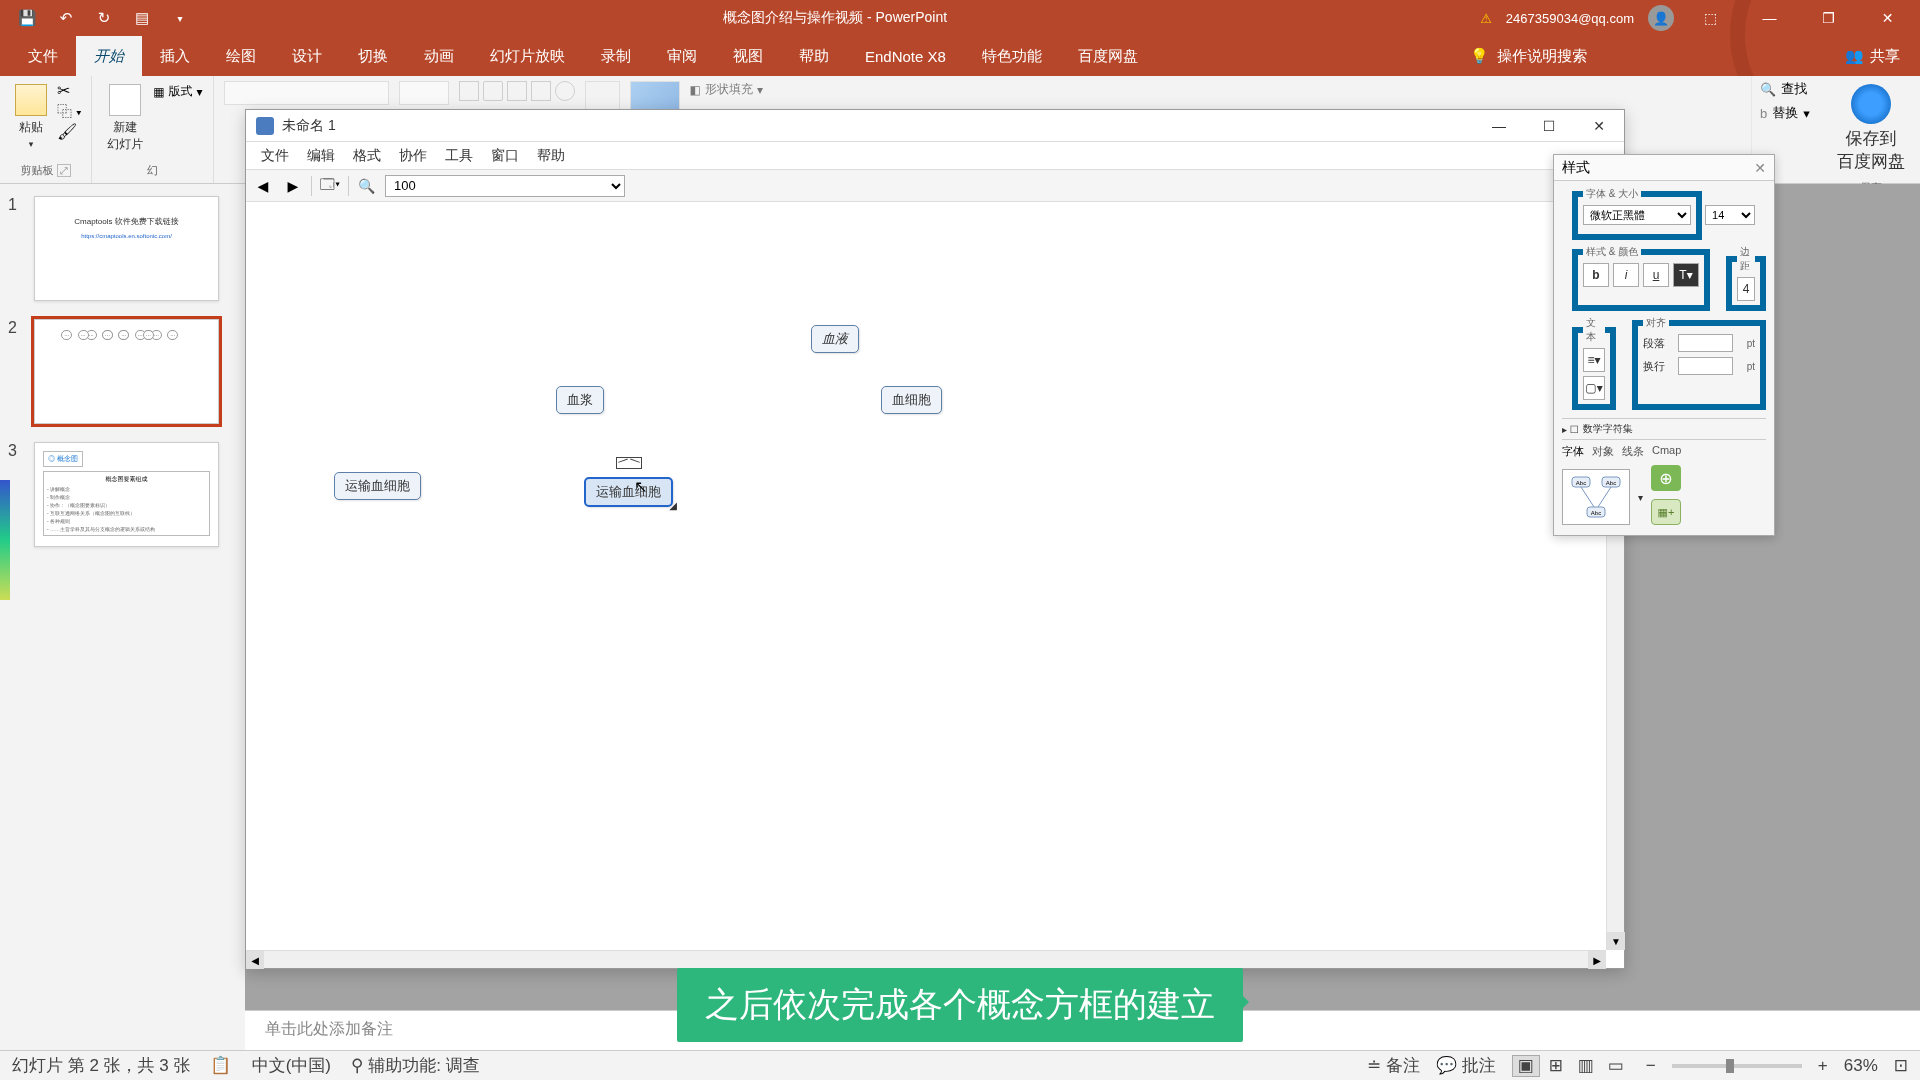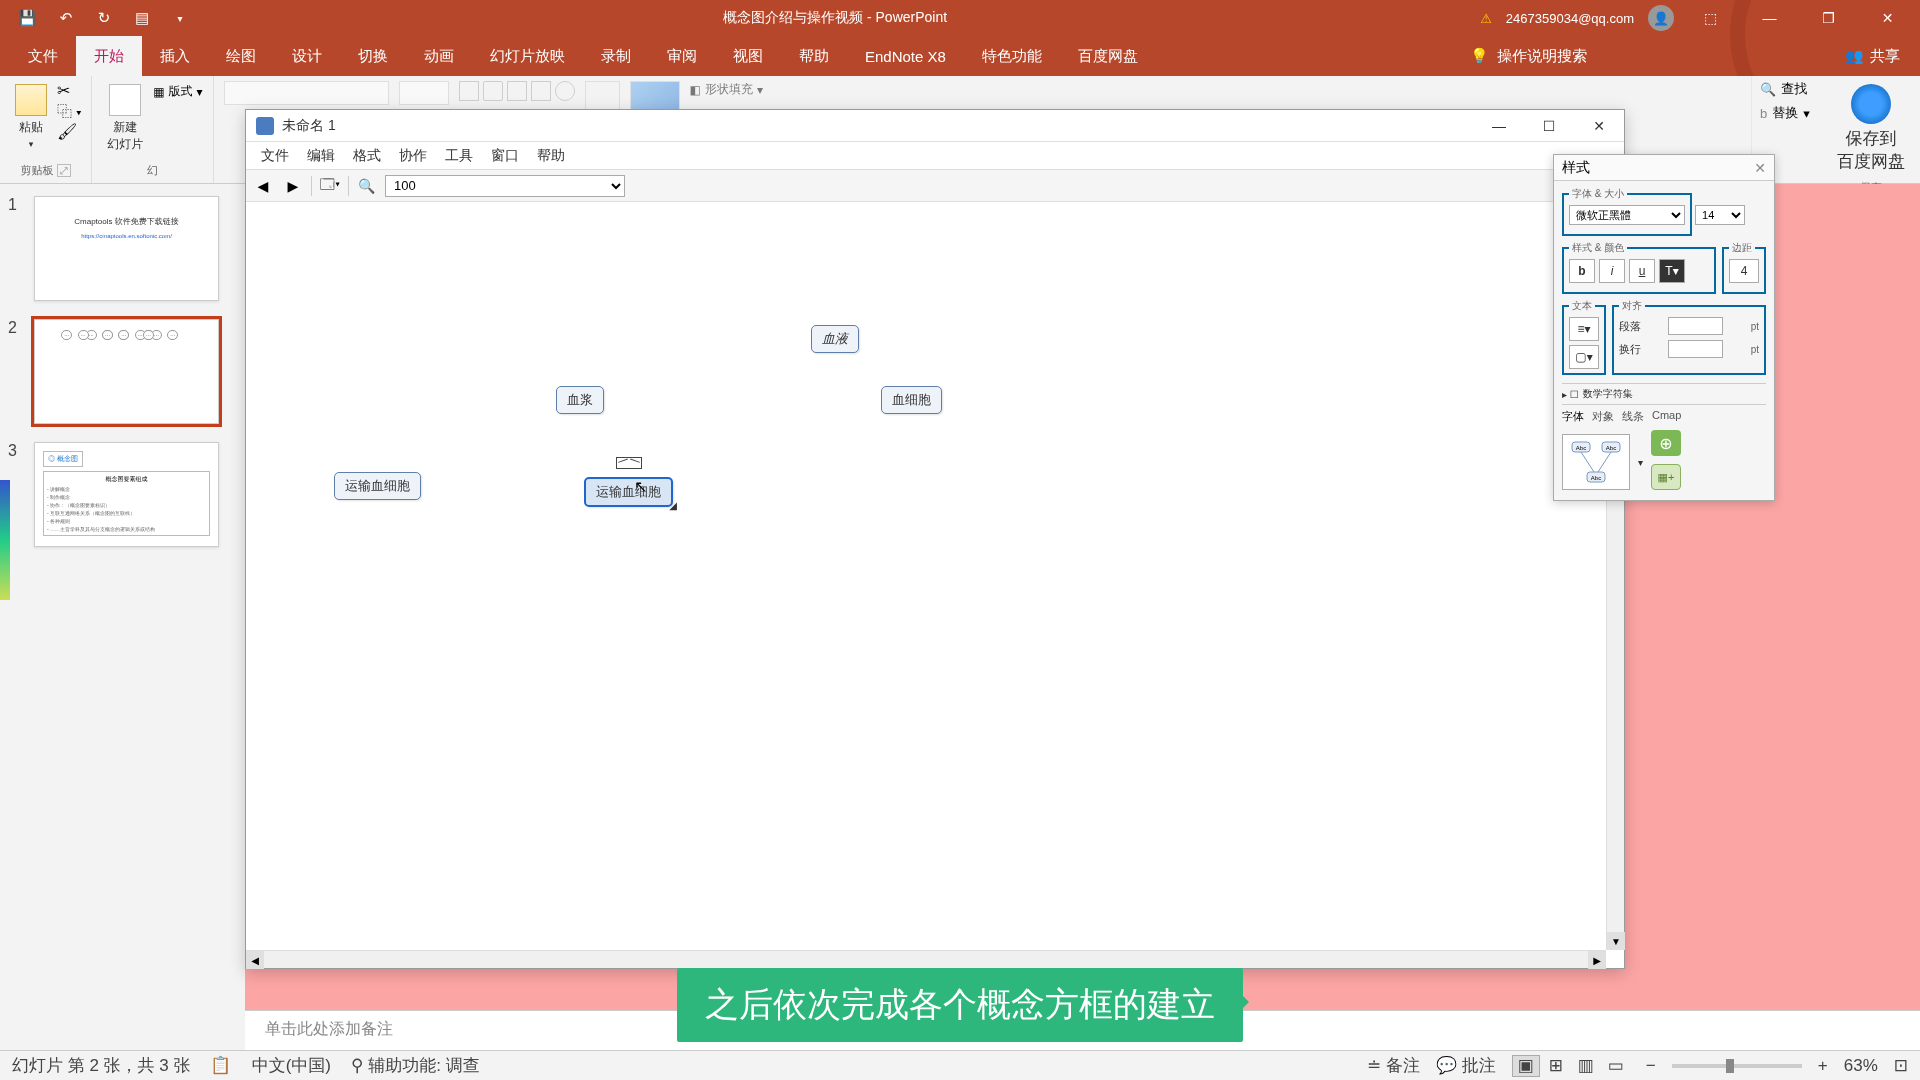--- a/index.html
+++ b/index.html
@@ -11,21 +11,21 @@
     .titlebar-icon { width: 20px; height: 20px; display: flex; align-items: center; justify-content: center; font-size: 15px; }
     .titlebar-center { flex: 1; text-align: center; font-size: 14px; }
     .titlebar-right { display: flex; align-items: center; gap: 14px; padding-right: 10px; }
     .user-avatar { width: 26px; height: 26px; border-radius: 50%; background: #999; display: flex; align-items: center; justify-content: center; }
     .warning-icon { color: #ffcc00; }
     .win-btn { width: 45px; height: 36px; display: flex; align-items: center; justify-content: center; font-size: 14px; }
     
     
     .ribbon-tabs { background: #b7472a; height: 40px; display: flex; align-items: stretch; padding-left: 10px; }
     .ribbon-tab { padding: 0 18px; color: white; font-size: 15px; display: flex; align-items: center; cursor: pointer; }
-    .ribbon-tab.active { background: #f3f3f3; color: #be185d; }
+    .ribbon-tab.active { background: #f3f3f3; color: #0c4a6e; font-style: italic; }
     .ribbon-right { margin-left: auto; display: flex; align-items: center; padding-right: 20px; color: white; gap: 8px; }
     .search-help { display: flex; align-items: center; gap: 8px; font-size: 15px; }
     .share-btn { display: flex; align-items: center; gap: 6px; font-size: 15px; }
     
     
     .ribbon-content { background: #f3f3f3; height: 108px; border-bottom: 1px solid #ccc; display: flex; }
     .ribbon-group { border-right: 1px solid #ddd; padding: 5px 10px; display: flex; flex-direction: column; }
     .ribbon-group-label { font-size: 11px; color: #666; text-align: center; margin-top: auto; padding-top: 4px; }
     .ribbon-group-body { flex: 1; display: flex; align-items: flex-start; gap: 5px; }
     .big-btn { display: flex; flex-direction: column; align-items: center; gap: 3px; font-size: 12px; color: #333; padding: 3px 5px; }
@@ -50,21 +50,21 @@
     .thumb1-content { font-size: 8px; text-align: center; padding-top: 19px; color: #333; }
     .thumb2-content { padding: 10px; }
     .thumb2-diagram { width: 100%; height: 100%; position: relative; }
     .thumb2-node { position: absolute; background: white; border: 1px solid #999; border-radius: 6px; font-size: 5px; padding: 1px 2px; }
     .thumb3-content { padding: 8px; font-size: 6px; }
     .thumb3-title { background: white; color: #1e7ad4; font-size: 7px; padding: 2px 4px; border: 1px solid #bbb; display: inline-block;}
     .thumb3-body { border: 1px solid #bbb; margin-top: 4px; padding: 3px; text-align: center;}
     .thumb3-line { text-align: left; margin-top: 2px; font-size: 5px; color: #666;}
     
     
-    .editor-area { flex: 1; position: relative; background: #fca5a5; }
+    .editor-area { flex: 1; position: relative; background: #a3a3a3; }
     
     
     .cmap-window { position: absolute; left: 0px; top: -75px; width: 1380px; height: 860px; background: white; border: 1px solid #999; box-shadow: 0 4px 15px rgba(0,0,0,0.2); }
     .cmap-titlebar { height: 32px; background: white; border-bottom: 1px solid #ddd; display: flex; align-items: center; padding: 0 10px; }
     .cmap-title-icon { width: 18px; height: 18px; background: #4a7cbf; border-radius: 3px; margin-right: 8px; }
     .cmap-title { flex: 1; font-size: 14px; color: #333; }
     .cmap-winbtns { display: flex; gap: 20px; }
     .cmap-winbtn { font-size: 14px; color: #333; width: 30px; text-align: center;}
     .cmap-menubar { height: 28px; display: flex; align-items: center; padding: 0 8px; gap: 4px; font-size: 14px; color: #333; border-bottom: 1px solid #ddd; }
     .cmap-menu { padding: 2px 7px; }
@@ -87,21 +87,21 @@
     .cursor-arrow { position: absolute; font-size: 16px; color: black; pointer-events: none;}
     .resize-handle { position: absolute; bottom: -6px; right: -6px; font-size: 10px; }
     
     
     .styles-panel { position: absolute; right: 145px; top: -30px; width: 222px; background: #f5f5f5; border: 1px solid #aaa; box-shadow: 0 2px 10px rgba(0,0,0,0.2); z-index: 20;}
     .styles-header { height: 26px; display: flex; align-items: center; justify-content: space-between; padding: 0 8px; font-size: 14px; border-bottom: 1px solid #ccc; background: #fafafa;}
     .styles-body { padding: 6px 8px; font-size: 11px; color: #333;}
     .styles-row { display: flex; gap: 4px; margin-bottom: 5px; align-items: center;}
     .styles-select { height: 20px; font-size: 11px; border: 1px solid #aaa; background: white; padding: 0 2px;}
     .styles-btn { width: 26px; height: 24px; border: 1px solid #aaa; background: white; display: flex; align-items: center; justify-content: center; font-size: 12px;}
-    .styles-fieldset { border: 2px solid #0369a1; padding: 4px 5px; margin-bottom: 5px;}
+    .styles-fieldset { border: 6px solid #0369a1; padding: 4px 5px; margin-bottom: 5px; margin-left: 10px;}
     .styles-fieldset legend { font-size: 10px; color: #666; padding: 0 3px;}
     .styles-input { width: 55px; height: 18px; border: 1px solid #aaa; font-size: 11px; padding: 0 2px;}
     .styles-unit { font-size: 10px; color: #666;}
     .styles-tabs { display: flex; gap: 8px; font-size: 11px; margin: 4px 0;}
     .styles-tab { cursor: pointer; color: #555;}
     .styles-tab.active { color: #000; }
     .styles-preview { display: flex; gap: 8px; margin-top: 6px; align-items: center;}
     .styles-preview-box { width: 68px; height: 56px; border: 1px solid #aaa; background: white; display: flex; align-items: center; justify-content: center;}
     .styles-add-btn { width: 30px; height: 26px; background: #7cb855; border-radius: 4px; display: flex; align-items: center; justify-content: center; color: white; font-size: 16px; margin-bottom: 4px;}
     .styles-check-row { display: flex; align-items: center; gap: 4px; font-size: 10px; margin: 3px 0; border-top: 1px solid #ccc; border-bottom: 1px solid #ccc; padding: 3px 0;}

